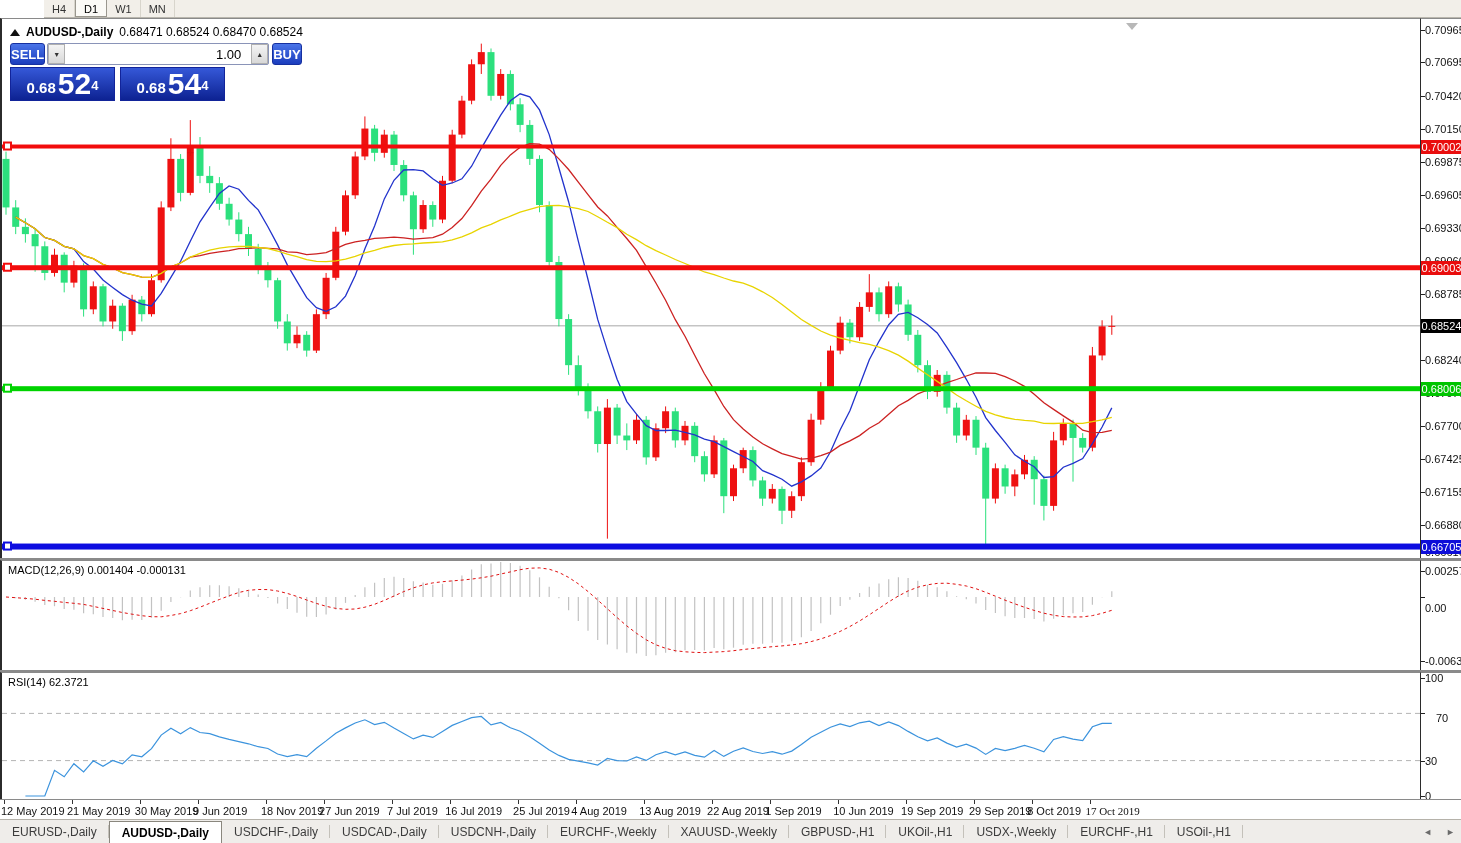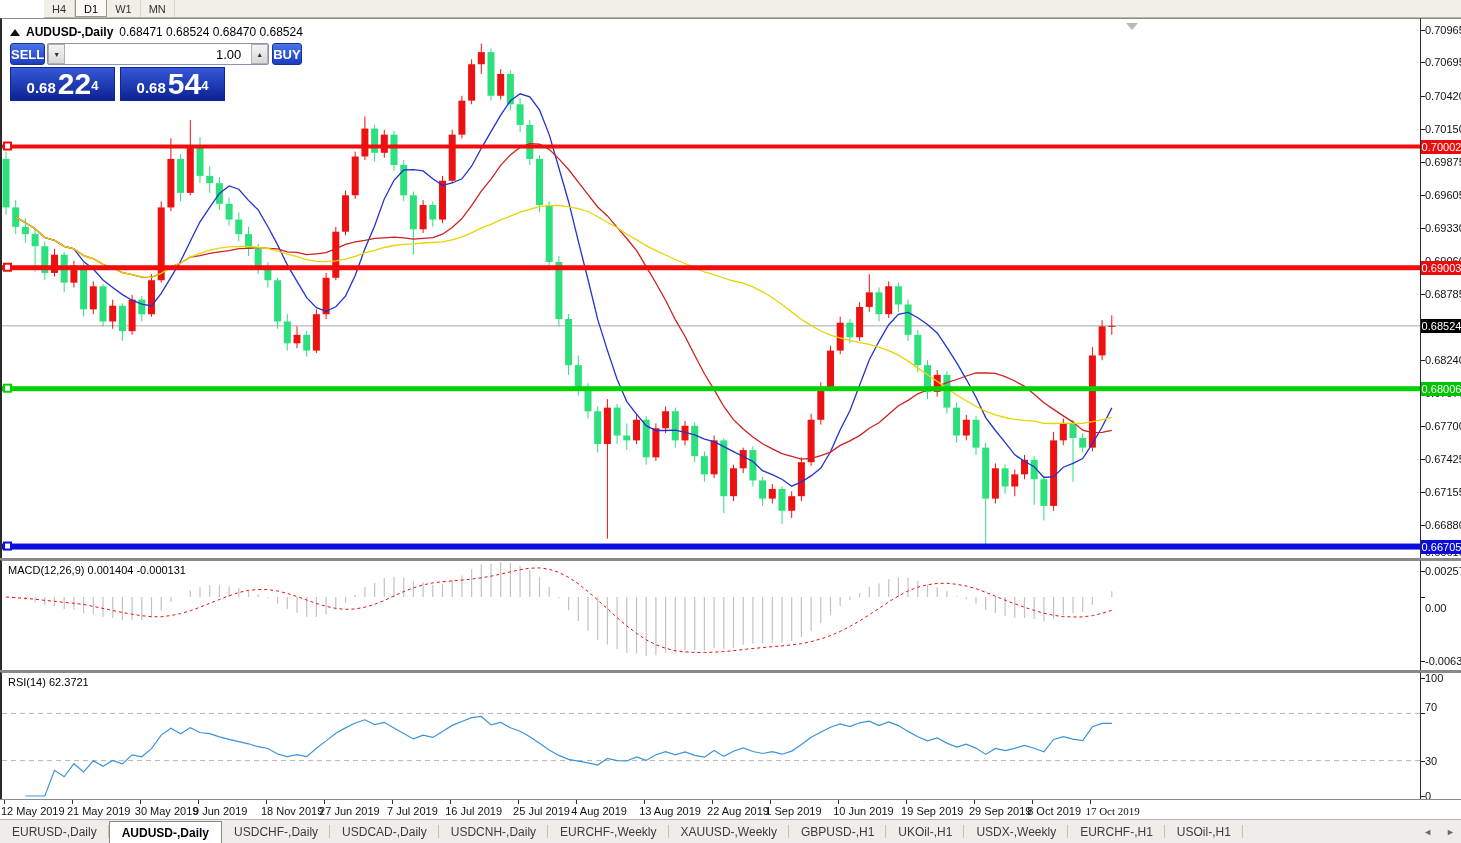--- a/index.html
+++ b/index.html
@@ -350,21 +350,21 @@
         <div class="vol-wrap">
           <div class="spin-btn">▼</div>
           <input class="vol-input" value="1.00" style="">
           <div class="spin-btn">▲</div>
         </div>
         <div class="btn-blue buy-btn">BUY</div>
       </div>
       <div class="tp-row2">
         <div class="price-box">
           <span class="p-small">0.68</span>
-            <span class="p-big">22</span>
+            <span class="p-big">52</span>
             <span class="p-sup">4</span>
         </div>
         <div class="price-box">
           <span class="p-small">0.68</span>
             <span class="p-big">54</span>
             <span class="p-sup">4</span>
         </div>
       </div>
     </div>
   </div>
@@ -553,21 +553,21 @@
         <path d="M23.4 123.0 L33.1 123.0 L42.8 123.0 L52.5 97.3 L62.2 103.8 L71.9 90.7 L81.6 98.9 L91.3 87.8 L101.0 93.2 L110.7 87.5 L120.4 90.9 L130.1 81.9 L139.8 83.8 L149.5 75.7 L159.2 62.1 L168.9 55.2 L178.6 60.8 L188.3 54.6 L198.0 59.5 L207.7 60.7 L217.4 63.9 L227.1 66.4 L236.8 68.6 L246.5 70.8 L256.2 73.7 L265.9 75.5 L275.6 81.0 L285.3 83.6 L295.0 81.6 L304.7 83.6 L314.4 75.2 L324.1 67.9 L333.8 60.2 L343.5 54.9 L353.2 50.0 L362.9 46.8 L372.6 51.5 L382.3 49.3 L392.0 55.1 L401.7 60.5 L411.4 65.9 L421.1 62.1 L430.8 64.4 L440.5 58.5 L450.2 52.4 L459.9 48.5 L469.6 44.7 L479.3 43.5 L489.0 51.9 L498.7 49.4 L508.4 54.8 L518.1 58.3 L527.8 63.7 L537.5 70.2 L547.2 76.9 L556.9 82.4 L566.6 86.3 L576.3 88.2 L586.0 89.8 L595.7 92.1 L605.4 85.4 L615.1 87.6 L624.8 88.0 L634.5 84.0 L644.2 87.4 L653.9 81.8 L663.6 78.6 L673.3 81.8 L683.0 79.0 L692.7 82.3 L702.4 84.2 L712.1 77.4 L721.8 83.4 L731.5 78.2 L741.2 75.0 L750.9 78.5 L760.6 80.5 L770.3 78.6 L780.0 81.2 L789.7 78.1 L799.4 71.5 L809.1 64.2 L818.8 59.2 L828.5 54.3 L838.2 50.9 L847.9 53.6 L857.6 49.8 L867.3 48.1 L877.0 52.5 L886.7 48.9 L896.4 52.6 L906.1 58.4 L915.8 63.7 L925.5 67.9 L935.2 65.0 L944.9 70.1 L954.6 74.1 L964.3 71.1 L974.0 75.1 L983.7 81.4 L993.4 75.4 L1003.1 77.7 L1012.8 75.3 L1022.5 72.4 L1032.2 75.2 L1041.9 78.9 L1051.6 66.5 L1061.3 63.7 L1071.0 66.1 L1080.7 67.7 L1090.4 53.8 L1100.1 50.4 L1109.8 50.4" fill="none" stroke="#3b93dd" stroke-width="1.2"></path>
       </svg>
     <div class="ind-label">
       <span>RSI(14)</span> <span>62.3721</span>
     </div>
   </div>
   <div class="axis-col" id="rsiAxisCol" style="top:672px; height:127px;">
       <div class="axis-tick" style="top: 5px;"></div>
       <div class="axis-label" style="top: 5px;">100</div>
       <div class="axis-tick" style="top: 40.4px;"></div>
-      <div class="axis-label" style="top: 34px;">70</div>
+      <div class="axis-label" style="top: 45px; margin-left: 11px;">70</div>
       <div class="axis-tick" style="top: 87.6px;"></div>
       <div class="axis-label" style="top: 87.6px;">30</div>
       <div class="axis-tick" style="top: 123px;"></div>
       <div class="axis-label" style="top: 123px;">0</div>
     </div>
 
   <div class="date-axis" id="dateAxis">
       <div class="date-tick" style="left: 4px;"></div>
       <div class="date-label" style="left: 1px;">12 May 2019</div>
       <div class="date-tick" style="left: 71.9px;"></div>

